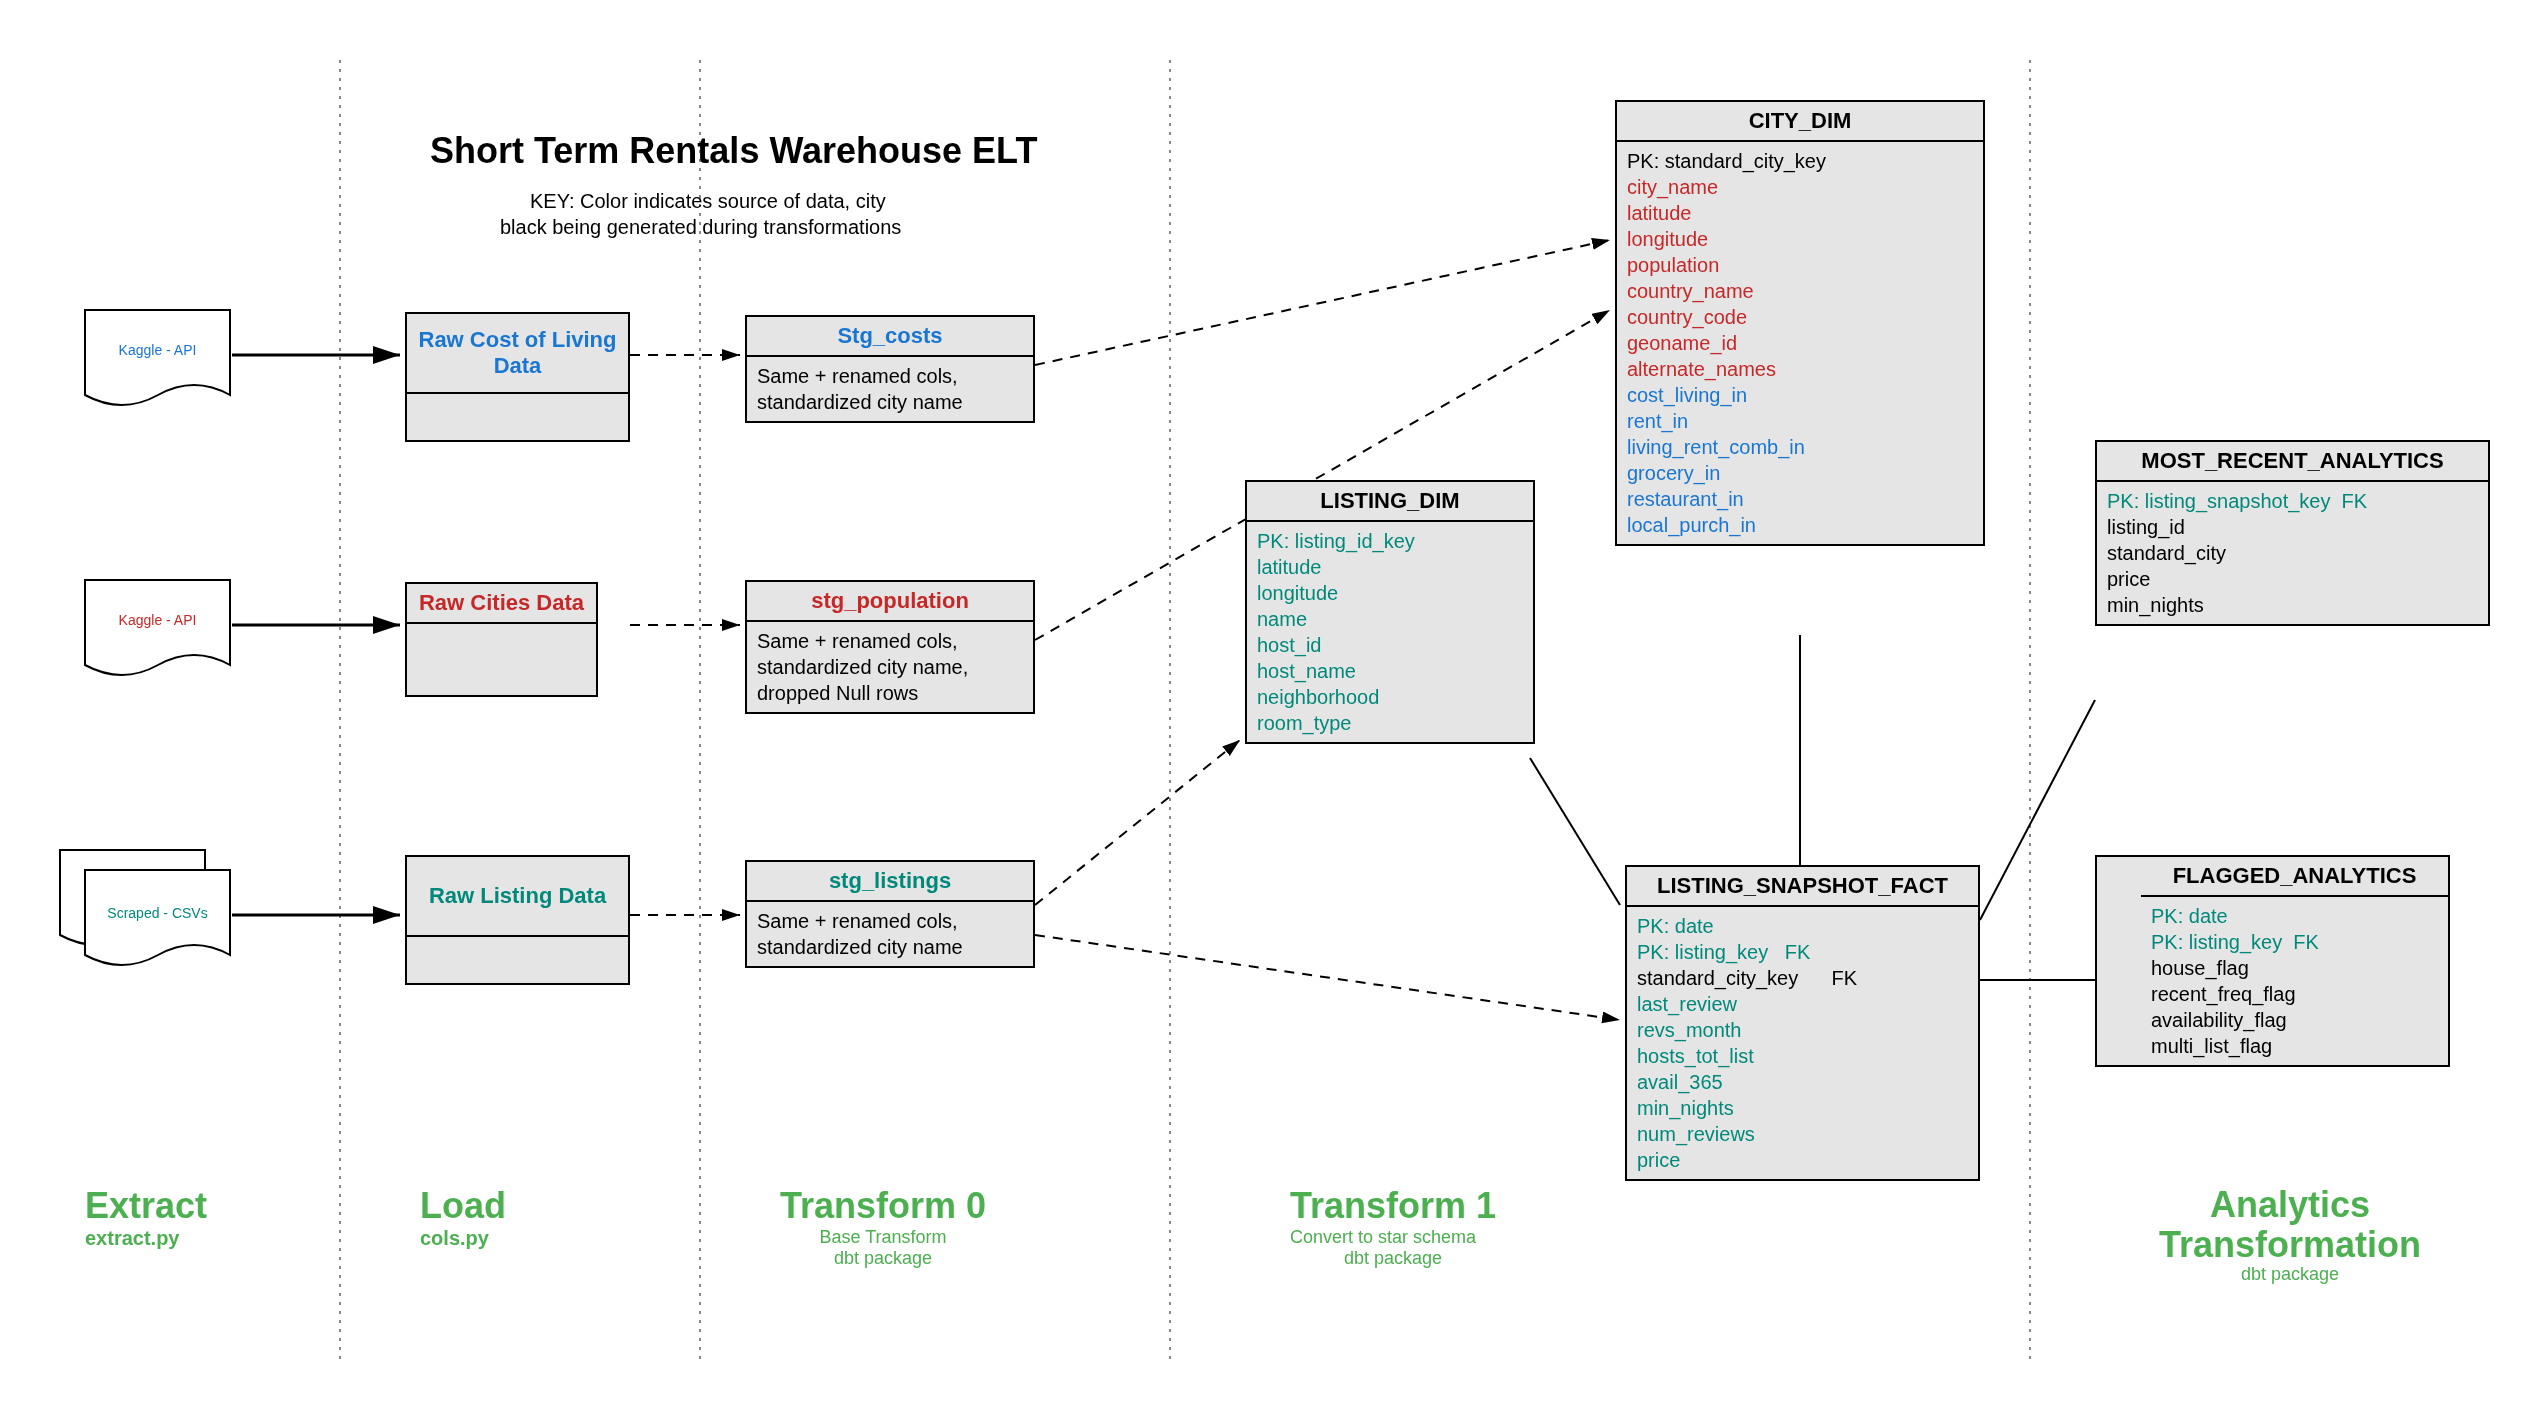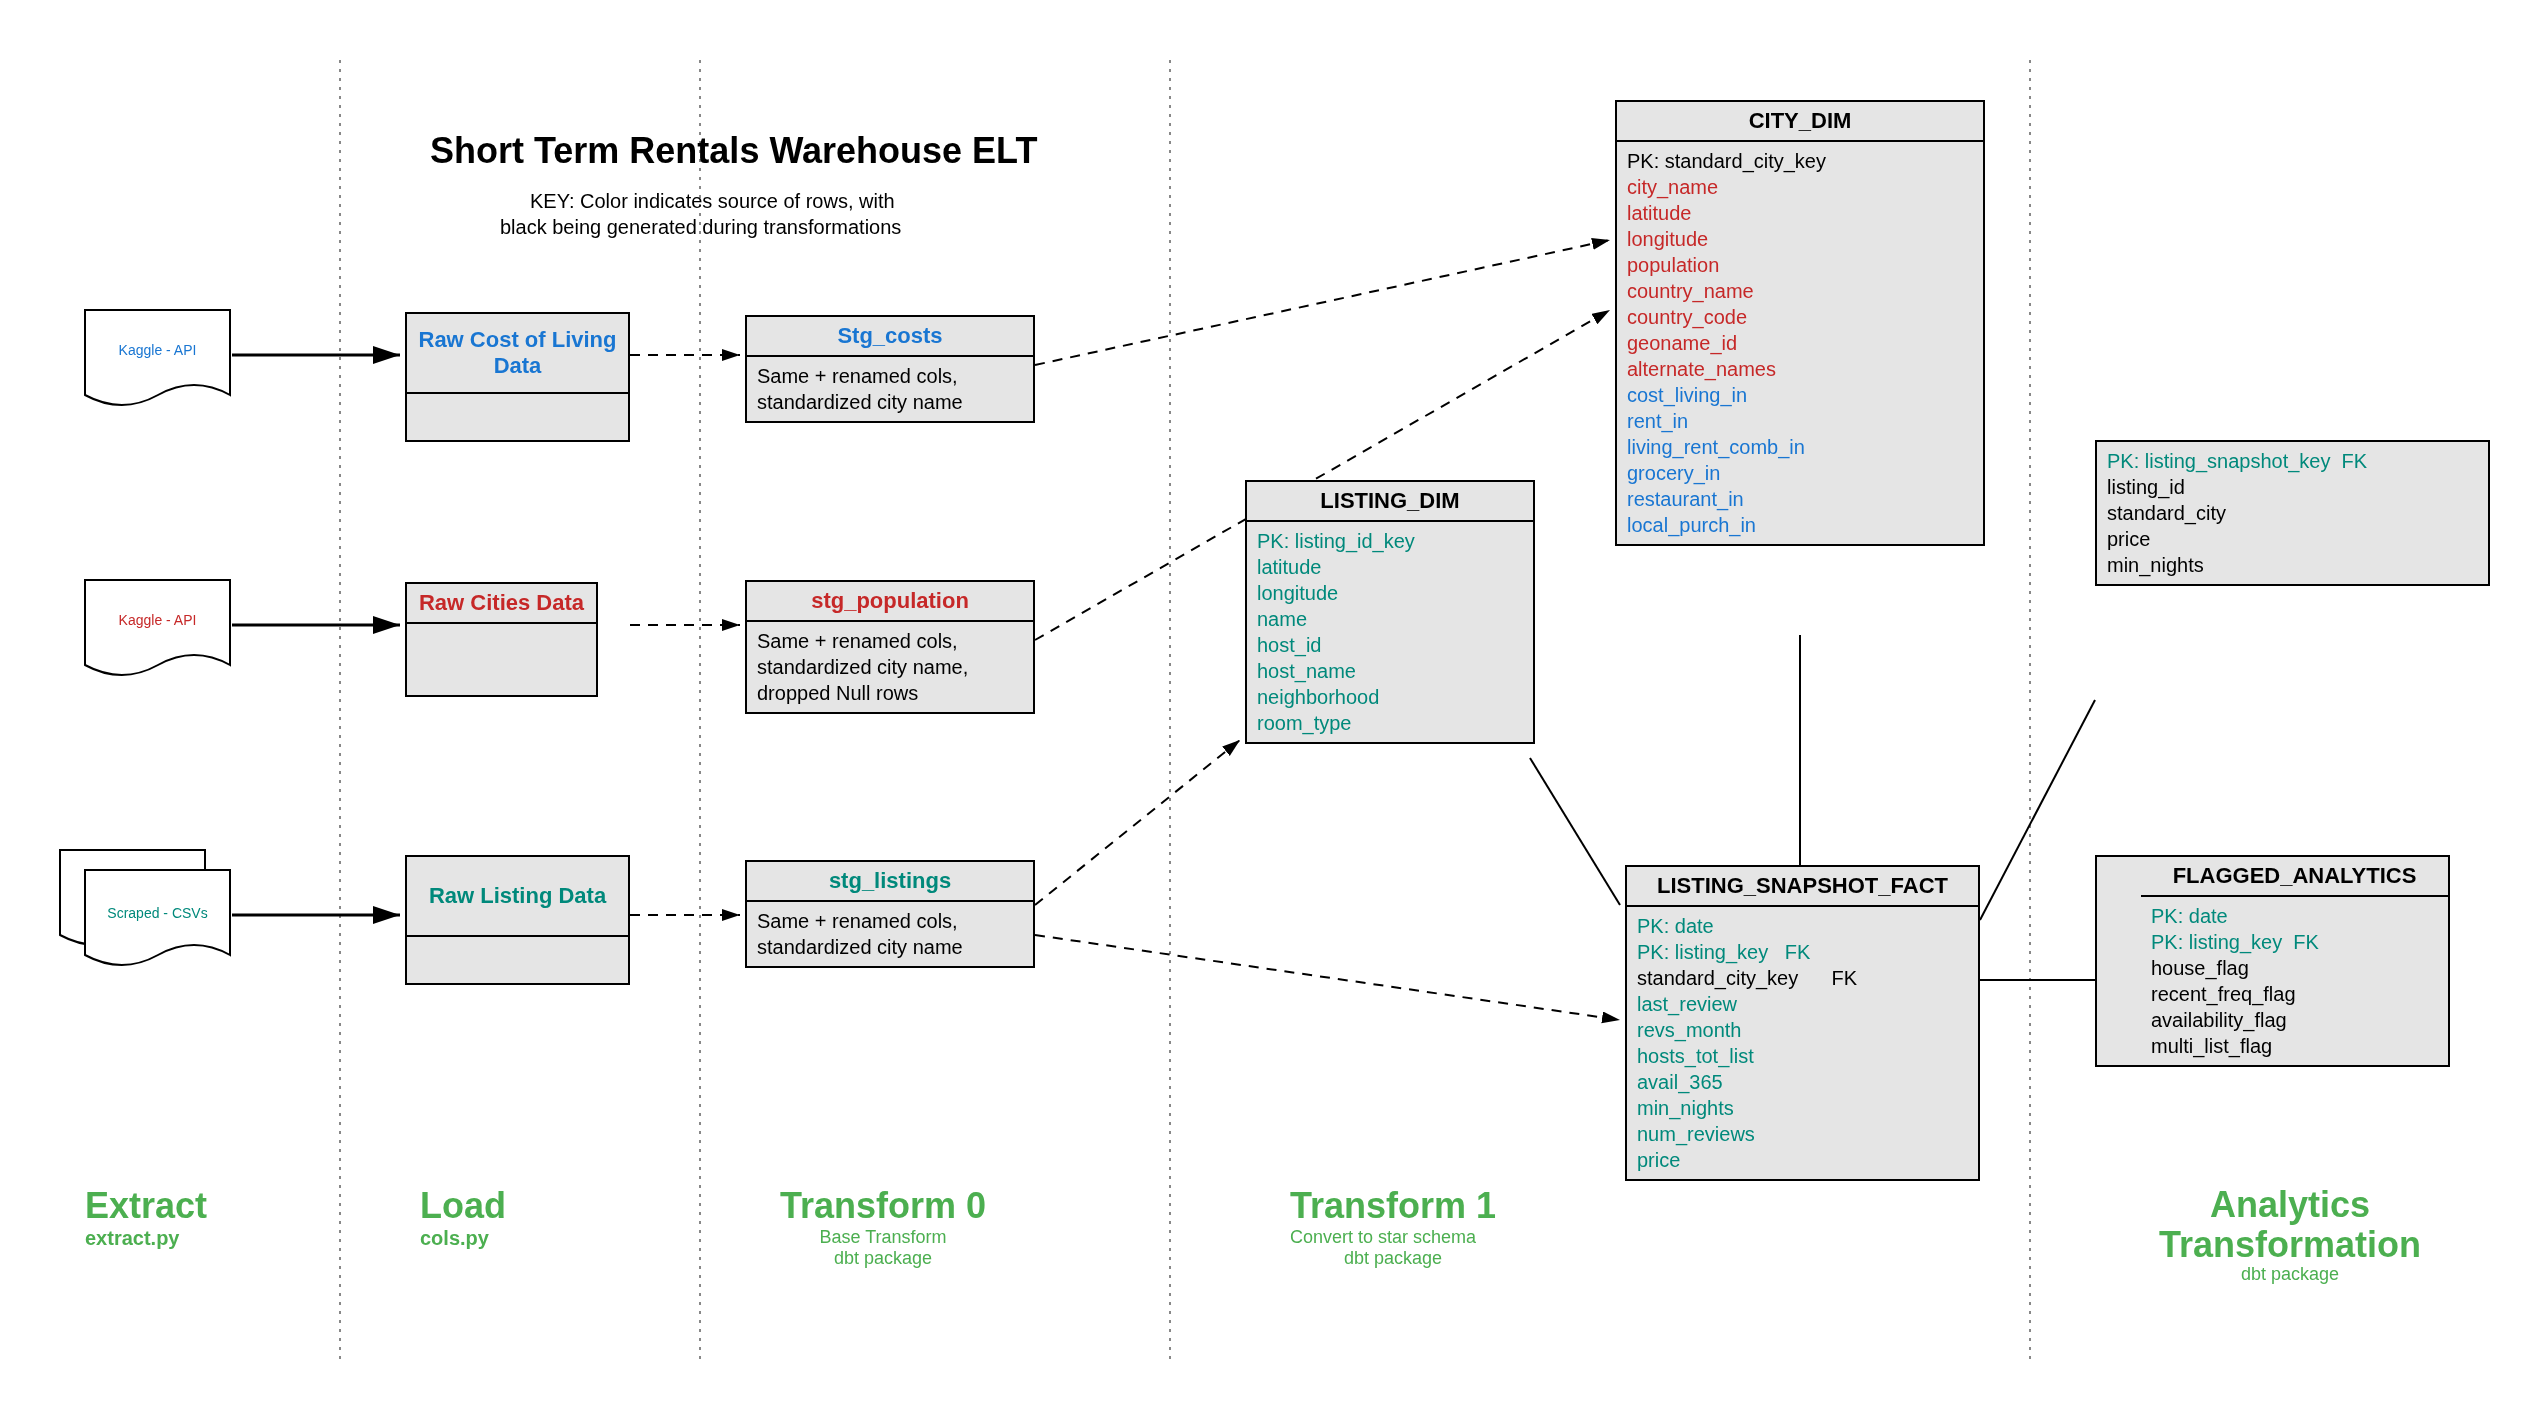--- a/index.html
+++ b/index.html
@@ -111,21 +111,21 @@
   <line x1="1035" y1="935" x2="1620" y2="1020" stroke="#000" stroke-width="2" stroke-dasharray="10,8" marker-end="url(#arrow)"></line>
 
   <line x1="1530" y1="758" x2="1620" y2="905" stroke="#000" stroke-width="2"></line>
   <line x1="1800" y1="635" x2="1800" y2="865" stroke="#000" stroke-width="2"></line>
 
   <line x1="1980" y1="920" x2="2095" y2="700" stroke="#000" stroke-width="2"></line>
   <line x1="1980" y1="980" x2="2095" y2="980" stroke="#000" stroke-width="2"></line>
 </svg>
 
 <div class="abs title" style="left:430px; top:130px;">Short Term Rentals Warehouse ELT</div>
-<div class="abs key-text" style="left:530px; top:190px;">KEY: Color indicates source of rows, with</div>
+<div class="abs key-text" style="left:530px; top:190px;">KEY: Color indicates source of data, city</div>
 <div class="abs key-text" style="left:500px; top:216px;">black being generated during transformations</div>
 
 <div class="abs" style="left:85px; top:1185px;">
   <div class="lane-title">Extract</div>
   <div class="lane-sub">extract.py</div>
 </div>
 <div class="abs" style="left:420px; top:1185px;">
   <div class="lane-title">Load</div>
   <div class="lane-sub">cols.py</div>
 </div>
@@ -216,20 +216,21 @@
     <div class="teal">revs_month</div>
     <div class="teal">hosts_tot_list</div>
     <div class="teal">avail_365</div>
     <div class="teal">min_nights</div>
     <div class="teal">num_reviews</div>
     <div class="teal">price</div>
   </div>
 </div>
 
 <div class="box" style="left:2095px; top:440px; width:395px;">
+  <div class="box-header black">MOST_RECENT_ANALYTICS</div>
   <div class="box-body">
     <div class="teal"><span>PK: listing_snapshot_key</span>&nbsp;&nbsp;<span>FK</span></div>
     <div class="black">listing_id</div>
     <div class="black">standard_city</div>
     <div class="black">price</div>
     <div class="black">min_nights</div>
   </div>
 </div>
 
 <div class="box" style="left:2095px; top:855px; width:355px;padding-left:44px;">

